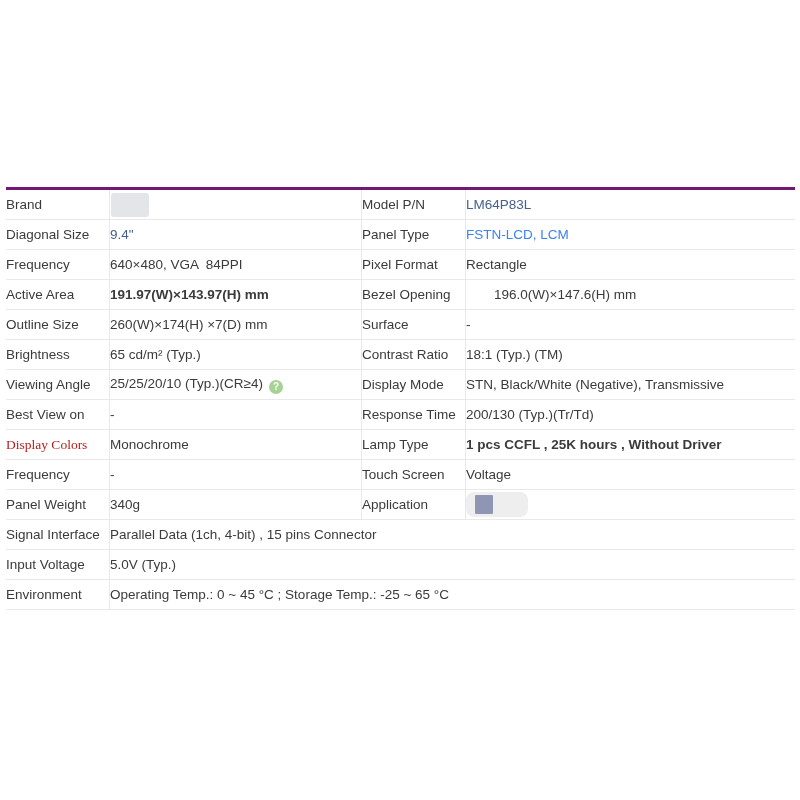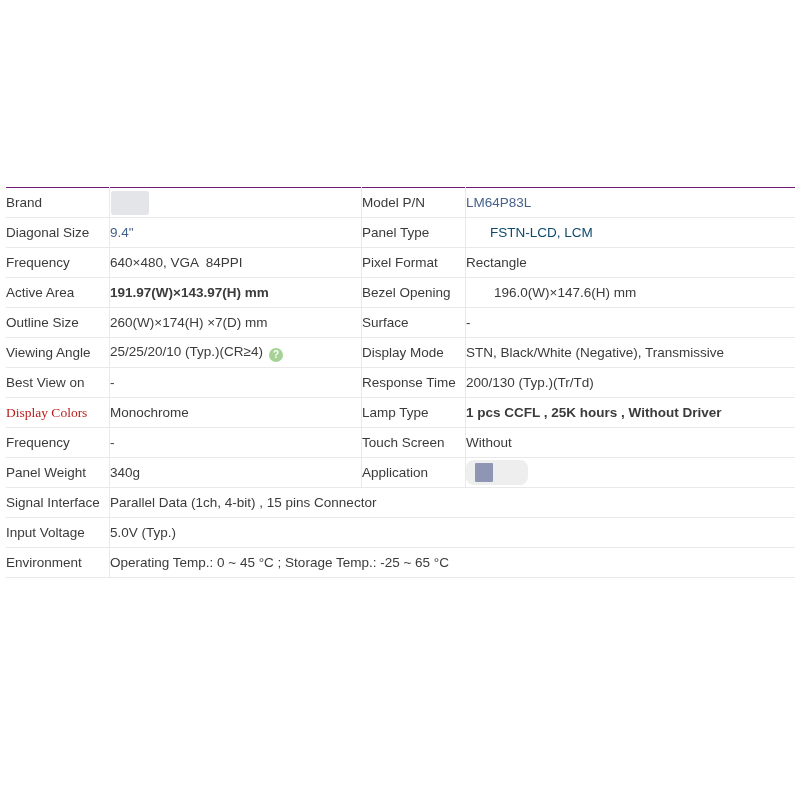--- a/index.html
+++ b/index.html
@@ -17,21 +17,21 @@
   .spec-wrap {
     position: absolute;
     left: 6px;
     top: 187px;
     width: 789px;
   }
   table.spec {
     border-collapse: collapse;
     width: 100%;
     table-layout: fixed;
-    border-top: 1px solid #701a75;
+    border-top: 3px solid #701a75;
   }
   table.spec td {
     height: 29px;
     font-size: 13.5px;
     color: #3b3b3b;
     border-bottom: 1px solid #e9e9e9;
     padding: 0;
     vertical-align: middle;
     white-space: nowrap;
     overflow: hidden;
@@ -93,39 +93,45 @@
           <td class="val-left">
             <div class="blur-logo" style="background: rgb(227, 229, 232);"></div>
           </td>
           <td class="lbl-right" style="color: rgb(59, 59, 59);">Model P/N</td>
           <td class="val-right"><span class="val-text link" style="color: rgb(70, 97, 140);">LM64P83L</span></td>
         </tr>
         <tr>
           <td class="lbl-left" style="color: rgb(59, 59, 59);">Diagonal Size</td>
           <td class="val-left"><span class="val-text link" style="color: rgb(70, 97, 140);">9.4"</span></td>
           <td class="lbl-right" style="color: rgb(59, 59, 59);">Panel Type</td>
-          <td class="val-right"><span class="val-text" style="color: #0c4a6e; margin-left: 24px;">FSTN-LCD, LCM</span></td>
+          <td class="val-right"><span class="val-text" style="color: #3b82f6;">FSTN-LCD, LCM</span></td>
         </tr>
         <tr>
           <td class="lbl-left" style="color: rgb(59, 59, 59);">Frequency</td>
           <td class="val-left"><span class="val-text" style="color: rgb(59, 59, 59);">640×480, VGA  84PPI</span></td>
           <td class="lbl-right" style="color: rgb(59, 59, 59);">Pixel Format</td>
           <td class="val-right"><span class="val-text" style="color: rgb(59, 59, 59);">Rectangle</span></td>
         </tr>
         <tr>
           <td class="lbl-left" style="color: rgb(59, 59, 59);">Active Area</td>
           <td class="val-left"><span class="val-text" style="color: rgb(59, 59, 59); font-weight: bold;">191.97(W)×143.97(H) mm</span></td>
           <td class="lbl-right" style="color: rgb(59, 59, 59); margin-top: 42px;">Bezel Opening</td>
           <td class="val-right"><span class="val-text" style="color: rgb(59, 59, 59); margin-left: 28px;">196.0(W)×147.6(H) mm</span></td>
         </tr>
         <tr>
           <td class="lbl-left" style="color: rgb(59, 59, 59);">Outline Size</td>
           <td class="val-left"><span class="val-text" style="color: rgb(59, 59, 59);">260(W)×174(H) ×7(D) mm</span></td>
           <td class="lbl-right" style="color: rgb(59, 59, 59);">Surface</td>
           <td class="val-right"><span class="val-text" style="color: rgb(59, 59, 59);">-</span></td>
+        </tr>
+        <tr>
+          <td class="lbl-left" style="color: rgb(59, 59, 59);">Brightness</td>
+          <td class="val-left"><span class="val-text" style="color: rgb(59, 59, 59);">65 cd/m² (Typ.)</span></td>
+          <td class="lbl-right" style="color: rgb(59, 59, 59);">Contrast Ratio</td>
+          <td class="val-right"><span class="val-text" style="color: rgb(59, 59, 59);">18:1 (Typ.) (TM)</span></td>
         </tr>
         <tr>
           <td class="lbl-left" style="color: rgb(59, 59, 59);">Viewing Angle</td>
           <td class="val-left"><span class="val-text" style="color: rgb(59, 59, 59);">25/25/20/10 (Typ.)(CR≥4)</span><span class="help-icon" style="background: rgb(166, 211, 149);">?</span></td>
           <td class="lbl-right" style="color: rgb(59, 59, 59);">Display Mode</td>
           <td class="val-right"><span class="val-text" style="color: rgb(59, 59, 59);">STN, Black/White (Negative), Transmissive</span></td>
         </tr>
         <tr>
           <td class="lbl-left" style="color: rgb(59, 59, 59);">Best View on</td>
           <td class="val-left"><span class="val-text" style="color: rgb(59, 59, 59);">-</span></td>
@@ -135,21 +141,21 @@
         <tr>
           <td class="lbl-left" style="color: #b91c1c; font-family: Liberation Serif, serif;">Display Colors</td>
           <td class="val-left"><span class="val-text" style="color: rgb(59, 59, 59);">Monochrome</span></td>
           <td class="lbl-right" style="color: rgb(59, 59, 59);">Lamp Type</td>
           <td class="val-right"><span class="val-text" style="color: rgb(59, 59, 59); font-weight: bold;">1 pcs CCFL , 25K hours , Without Driver</span></td>
         </tr>
         <tr>
           <td class="lbl-left" style="color: rgb(59, 59, 59);">Frequency</td>
           <td class="val-left"><span class="val-text" style="color: rgb(59, 59, 59);">-</span></td>
           <td class="lbl-right" style="color: rgb(59, 59, 59);">Touch Screen</td>
-          <td class="val-right"><span class="val-text" style="color: rgb(59, 59, 59);">Without</span></td>
+          <td class="val-right"><span class="val-text" style="color: rgb(59, 59, 59);">Voltage</span></td>
         </tr>
         <tr>
           <td class="lbl-left" style="color: rgb(59, 59, 59); margin-left: 48px;">Panel Weight</td>
           <td class="val-left"><span class="val-text" style="color: rgb(59, 59, 59);">340g</span></td>
           <td class="lbl-right" style="color: rgb(59, 59, 59);">Application</td>
           <td class="val-right">
             <div class="blur-app" style="background: rgb(238, 238, 239);">
               <div class="blur-app-square" style="background: rgb(143, 150, 180);"></div>
             </div>
           </td>

